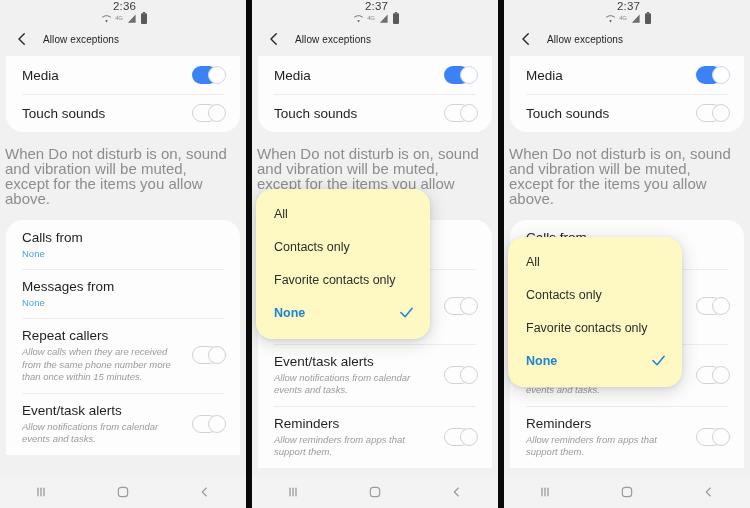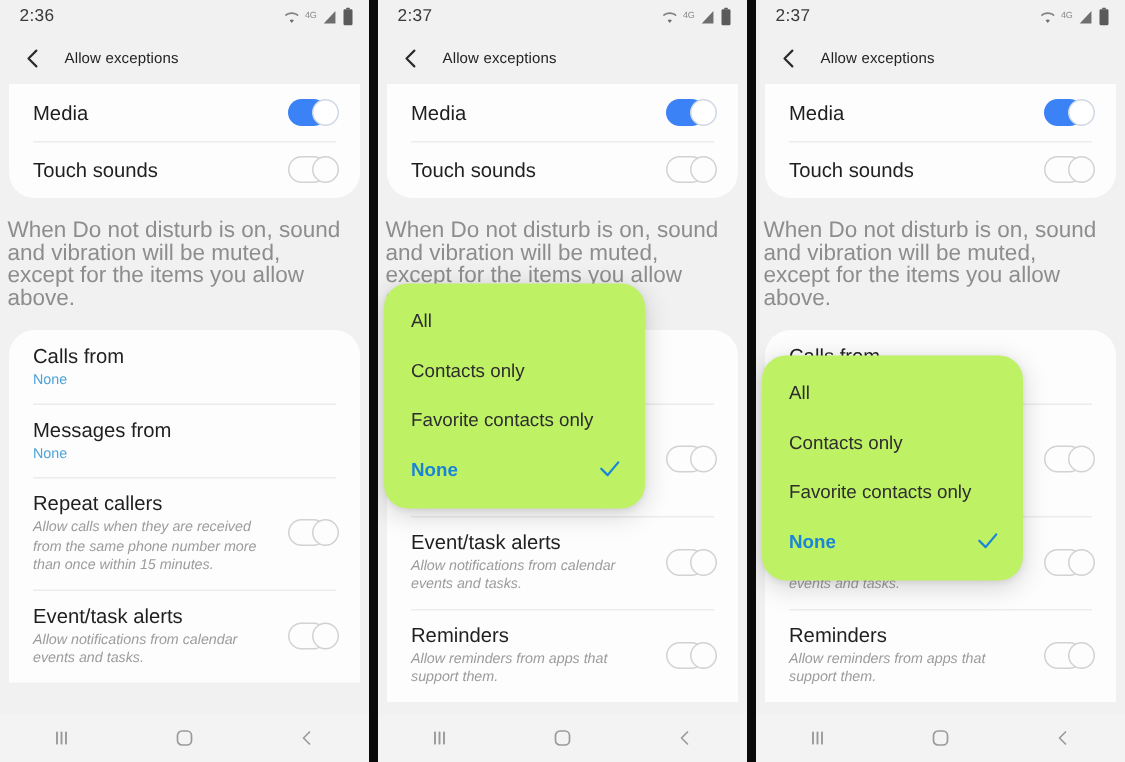--- a/index.html
+++ b/index.html
@@ -22,20 +22,21 @@
     flex: 0 0 auto;
   }
   .gap { flex: 0 0 6px; background: #0a0a0a; height: 508px; }
 
   
   .statusbar {
     height: 22px;
     display: flex; align-items: center; justify-content: space-between;
     padding: 0 10px 0 13px;
     background: #f1f1f1;
+    flex-direction: column;
   }
   .clock { font-size: 11.5px; color: #3a3a3a; letter-spacing: .2px; }
   .sysicons { display: flex; align-items: center; gap: 3px; }
   .sysicons svg { display: block; }
 
   
   .titlebar {
     height: 34px;
     display: flex; align-items: center;
     padding-left: 12px;
@@ -105,21 +106,21 @@
 
   
   .helper {
     font-size: 15px; color: #8d8d8d; line-height: 15px;
     padding: 14px 18px 14px 5px;
   }
 
   
   .dropdown {
     position: absolute;
-    background: #bef264;
+    background: #fef9c3;
     border-radius: 16px;
     box-shadow: 0 4px 18px rgba(0,0,0,.17), 0 1px 4px rgba(0,0,0,.08);
     padding: 8px 0 10px 0;
     z-index: 40;
   }
   .dd-item {
     display: flex; align-items: center;
     padding: 0 14px 0 18px;
     height: 33px;
     font-size: 12.5px;

